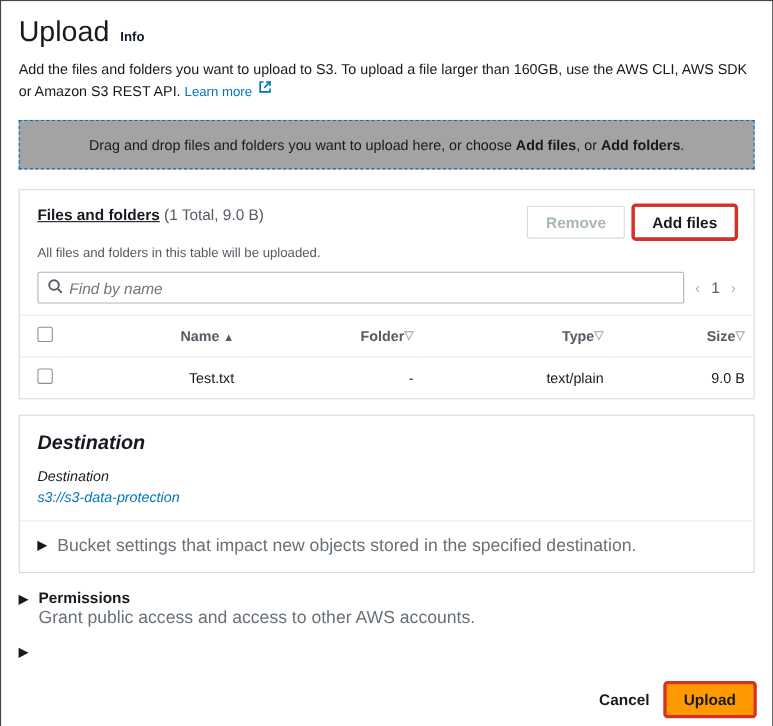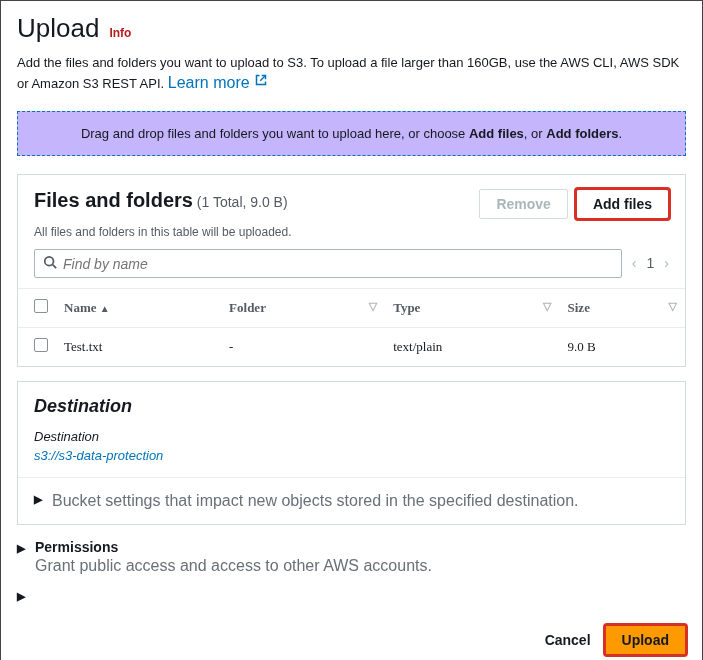--- a/index.html
+++ b/index.html
@@ -7,44 +7,44 @@
       font-family: "Amazon Ember", "Helvetica Neue", Arial, sans-serif;
       font-size: 14px;
       color: #16191f;
       background: #fff;
       width: 703px;
       border: 1px solid #444;
       padding: 12px 16px 16px 16px;
     }
     .header-row { display: flex; align-items: baseline; gap: 10px; margin-bottom: 10px; }
     h1 { font-size: 26px; font-weight: 400; color: #16191f; }
-    .info-link { color: #b91c1c; font-size: 12px; font-weight: 700; cursor: pointer; }
+    .info-link { color: #0f172a; font-size: 12px; font-weight: 700; cursor: pointer; }
     .desc { font-size: 13px; color: #16191f; line-height: 1.4; margin-bottom: 16px; }
-    .learn-more { color: #0073bb; font-size: 16px; cursor: pointer; }
+    .learn-more { color: #0073bb; font-size: 12px; cursor: pointer; }
     .ext-icon { display: inline-block; vertical-align: text-bottom; margin-left: 2px; color: #0073bb; }
     .dnd-zone {
       border: 1px dashed #0073bb;
-      background: #c4b5fd;
+      background: #a3a3a3;
       text-align: center;
       padding: 14px 10px;
       font-size: 13px;
       margin-bottom: 18px;
     }
     .panel {
       border: 1px solid #d5dbdb;
       margin-bottom: 14px;
       background: #fff;
     }
     .panel-header {
       display: flex;
       align-items: flex-start;
       justify-content: space-between;
       padding: 14px 16px 6px 16px;
     }
-    .panel-title-row h2 { font-size: 20px; font-weight: 700; display: inline; }
+    .panel-title-row h2 { font-size: 14px; font-weight: 700; display: inline; text-decoration: underline; }
     .panel-count { font-weight: 400; color: #545b64; }
     .panel-sub { font-size: 12px; color: #545b64; padding: 0 16px 10px 16px; }
     .btn-row { display: flex; gap: 8px; margin-left: 30px; }
     .btn {
       border: 1px solid #545b64;
       background: #fff;
       padding: 6px 16px;
       font-size: 14px;
       font-weight: 700;
       color: #16191f;
@@ -73,25 +73,24 @@
       outline: none;
       flex: 1;
       font-size: 14px;
       font-style: italic;
       color: #687078;
     }
     .pager { display: flex; align-items: center; gap: 10px; color: #545b64; }
     .pager .chev { color: #aab7b8; cursor: pointer; }
     table { width: 100%; border-collapse: collapse; }
     th, td {
-      text-align: left;
+      text-align: right;
       font-size: 13px;
       padding: 10px 8px;
       border-top: 1px solid #eaeded;
-      font-family: Liberation Serif, serif;
     }
     th { font-weight: 700; color: #545b64; position: relative; }
     th:first-child, td:first-child { width: 36px; padding-left: 16px; }
     .sort-ind { font-size: 10px; }
     .col-filter { float: right; color: #aab7b8; font-size: 11px; }
     .checkbox {
       width: 14px; height: 14px; border: 1px solid #879196; display: inline-block; border-radius: 2px;
       cursor: pointer; background: #fff;
     }
     .section { padding: 14px 16px; font-style: italic; }

